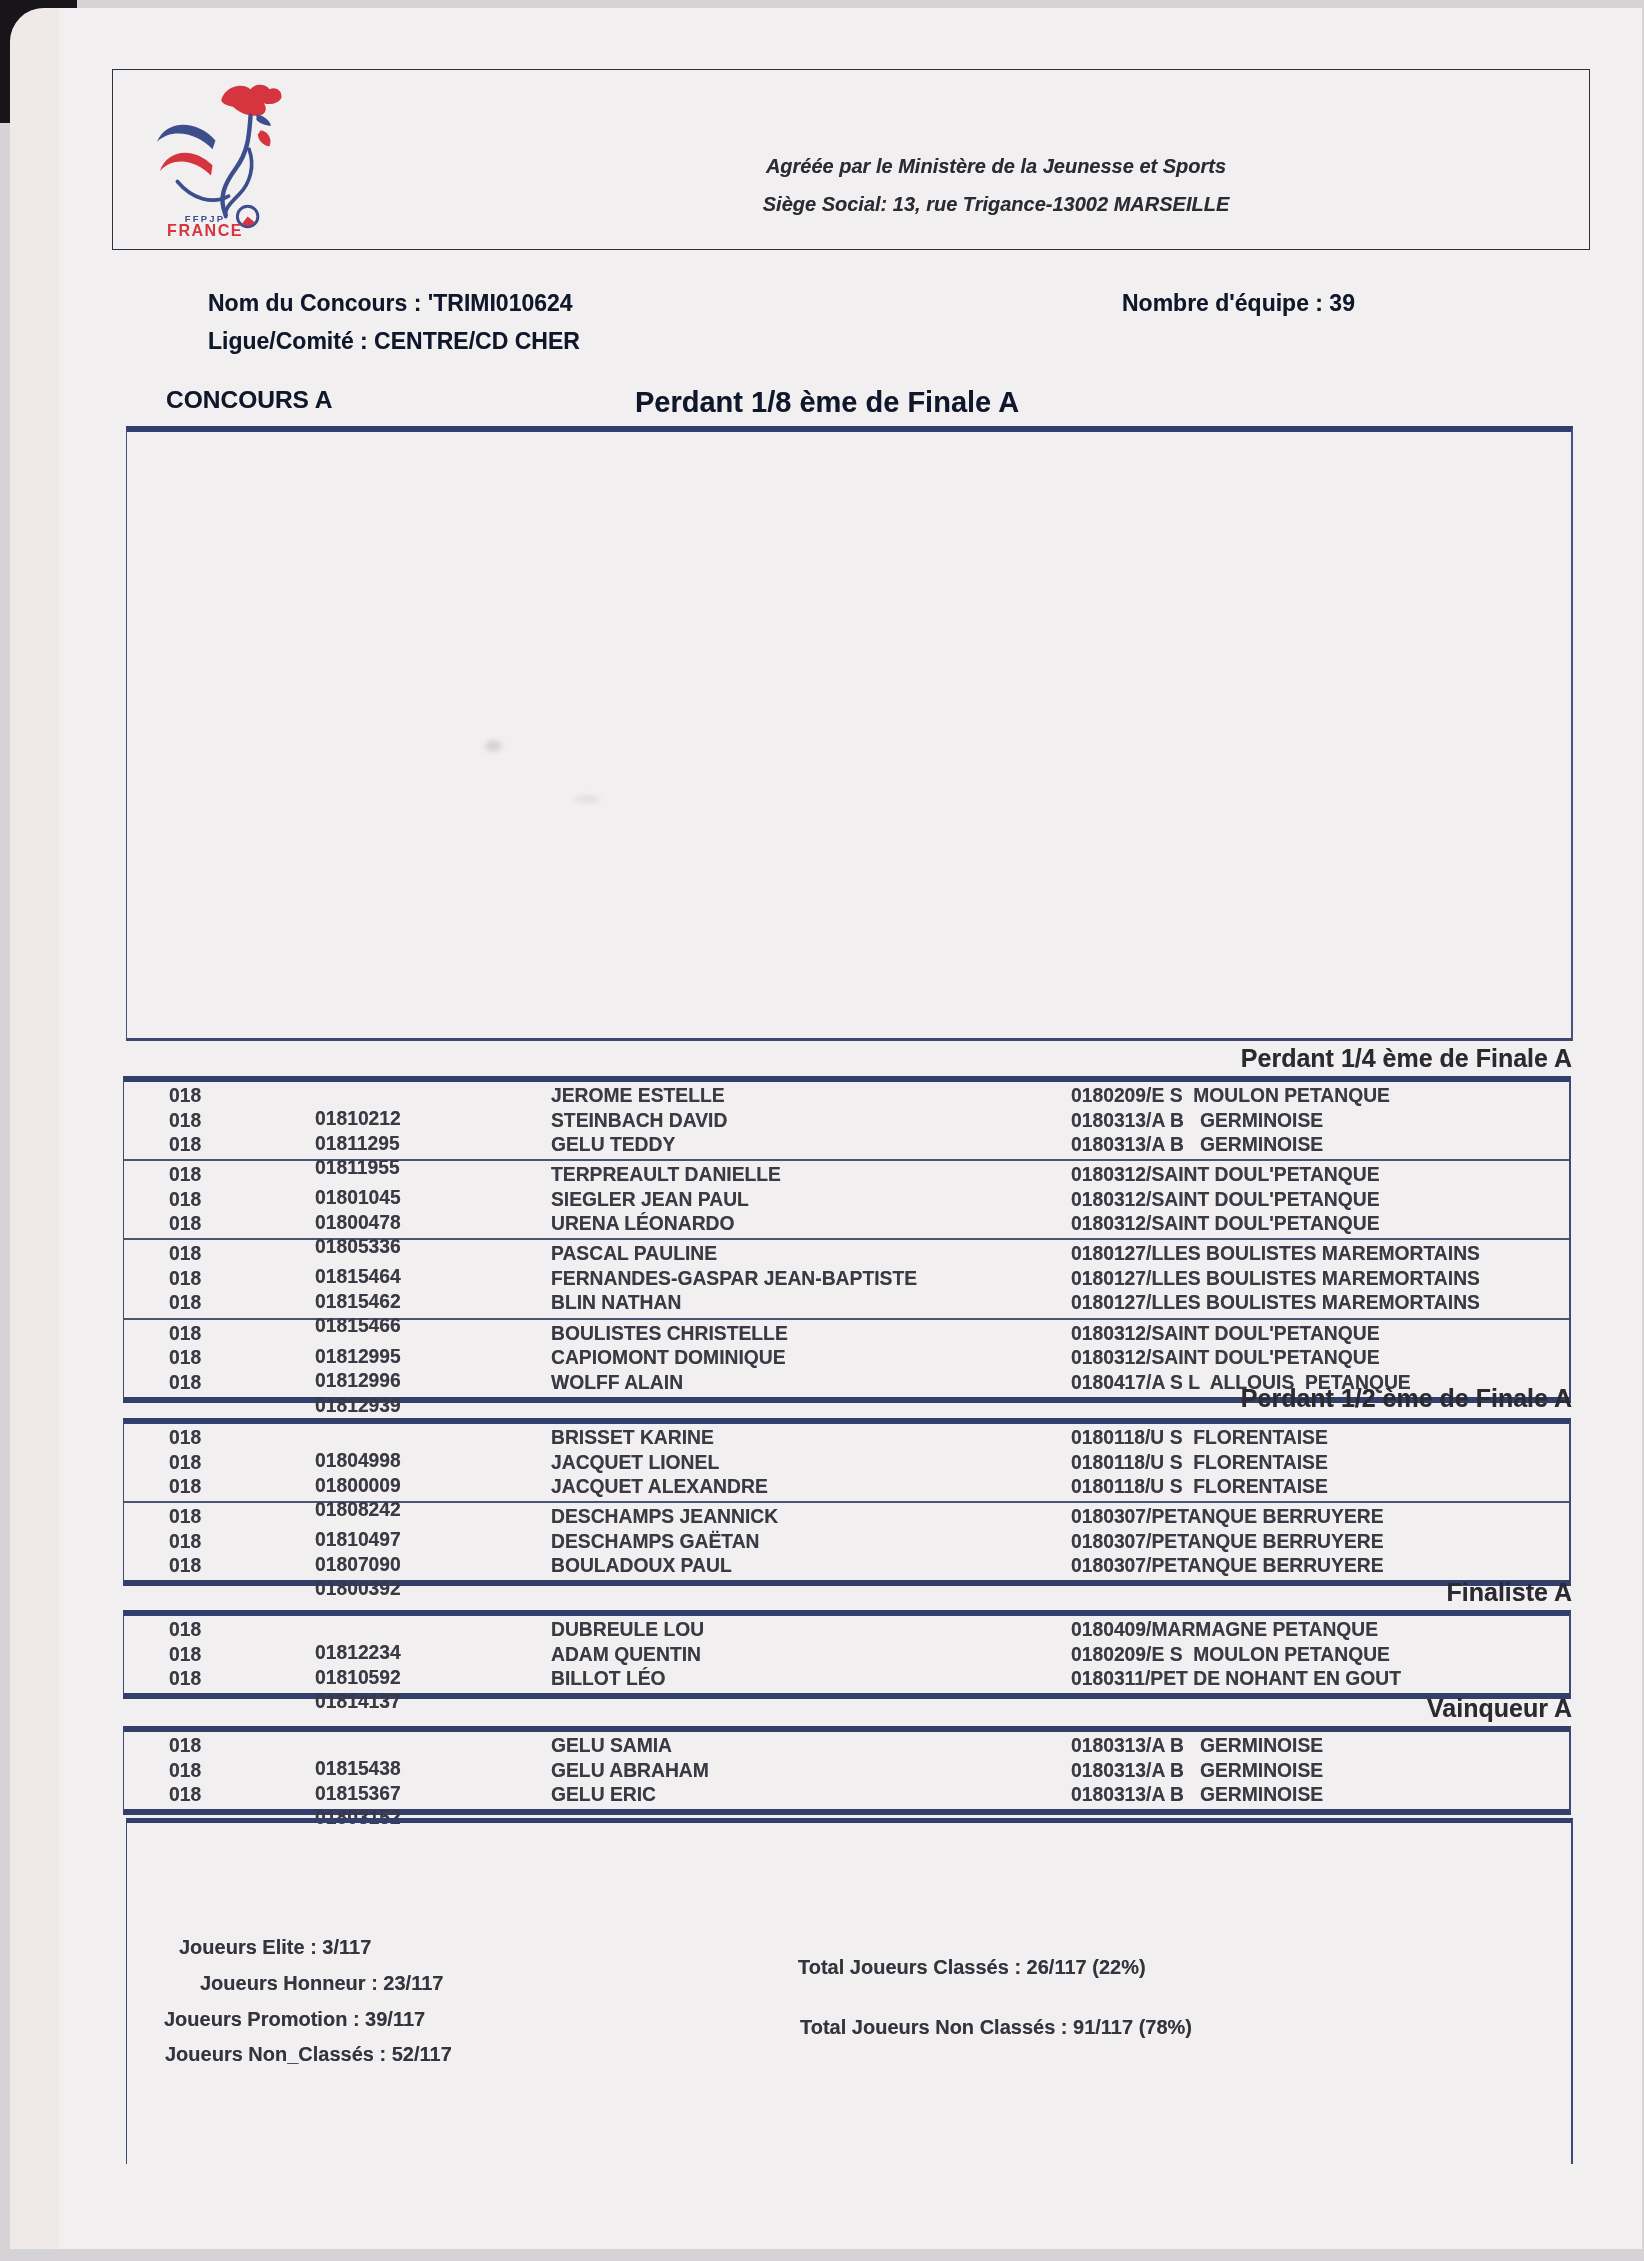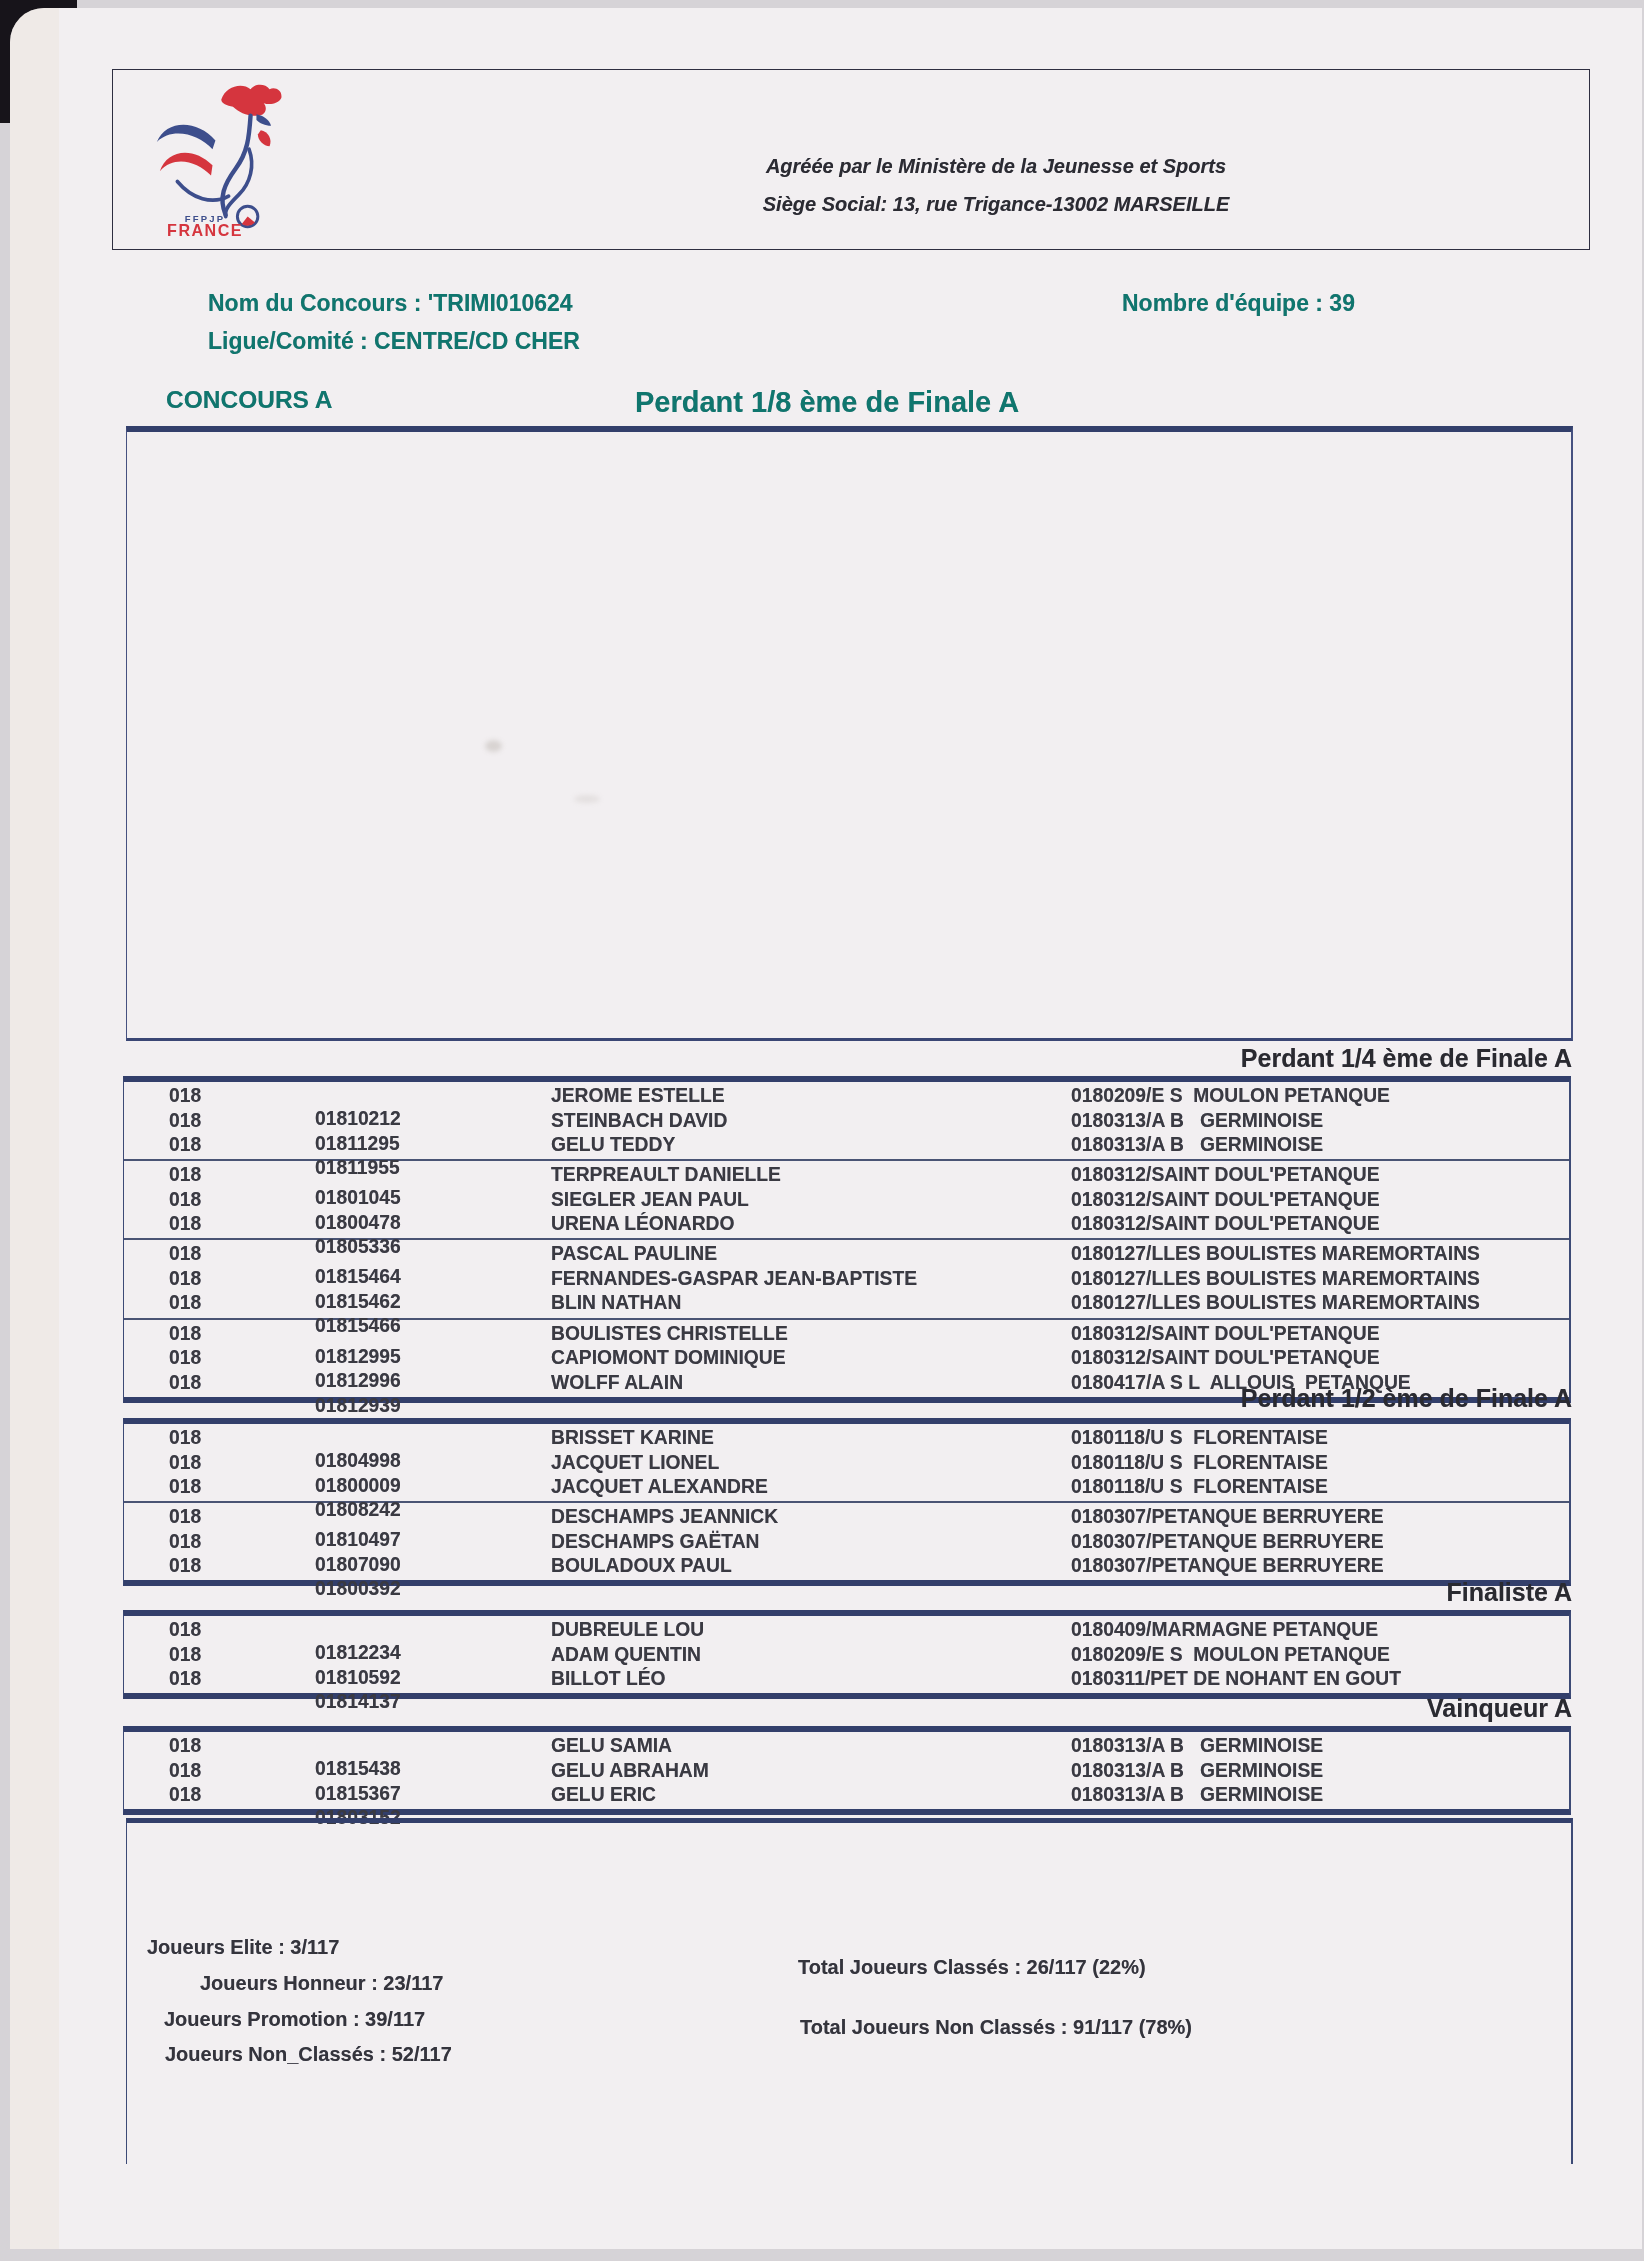--- a/index.html
+++ b/index.html
@@ -36,21 +36,21 @@
     text-align:center; font-size:28px; font-weight:bold; color:#25252b;
     text-shadow:0 0 0.6px rgba(40,40,70,.45);
   }
   .h-sub { position:absolute; left:303px; right:13px; text-align:center;
     font-size:20px; font-weight:bold; font-style:italic; color:#2b2b32;
     text-shadow:0 0 0.6px rgba(40,40,70,.4); }
   .h-sub1 { top:85px; }
   .h-sub2 { top:123px; }
 
   
-  .info { position:absolute; font-weight:bold; color:#0f766e; font-size:23px;
+  .info { position:absolute; font-weight:bold; color:#0f172a; font-size:23px;
     text-shadow:0 0 0.6px rgba(40,40,70,.4); white-space:pre; }
   .info-nom      { left:208px; top:290px; }
   .info-nombre   { left:1122px; top:290px; }
   .info-ligue    { left:208px; top:328px; }
   .info-concours { left:166px; top:386px; font-size:24.5px; }
   .info-p18      { left:635px; top:386px; font-size:29px; }
 
   
   .empty-box {
     position:absolute; left:126px; top:426px; width:1444px; height:606px;
@@ -86,21 +86,21 @@
   .group-sep { height:1.9px; background:#4a5474; margin:1.9px 0; }
 
   
   .footer-box {
     position:absolute; left:126px; top:1818px; width:1444px; height:341px;
     border-top:5.8px solid #333f6b;
     border-left:1.9px solid #3d4a76; border-right:2.6px solid #3d4a76;
   }
   .fstat { position:absolute; font-size:20px; font-weight:bold; color:#34343c;
     text-shadow:0 0 0.6px rgba(40,40,70,.45); white-space:pre; }
-  .fl-0 { left:147px; top:1936px; }
+  .fl-0 { left:179px; top:1936px; }
   .fl-1 { left:163px; top:1972px;margin-left:37px; }
   .fl-2 { left:164px; top:2008px; }
   .fl-3 { left:165px; top:2043px; }
   .fr-0 { left:798px; top:1956px; }
   .fr-1 { left:800px; top:2016px; }
 </style>
 </head>
 <body>
 
 <div class="black-corner"></div>

